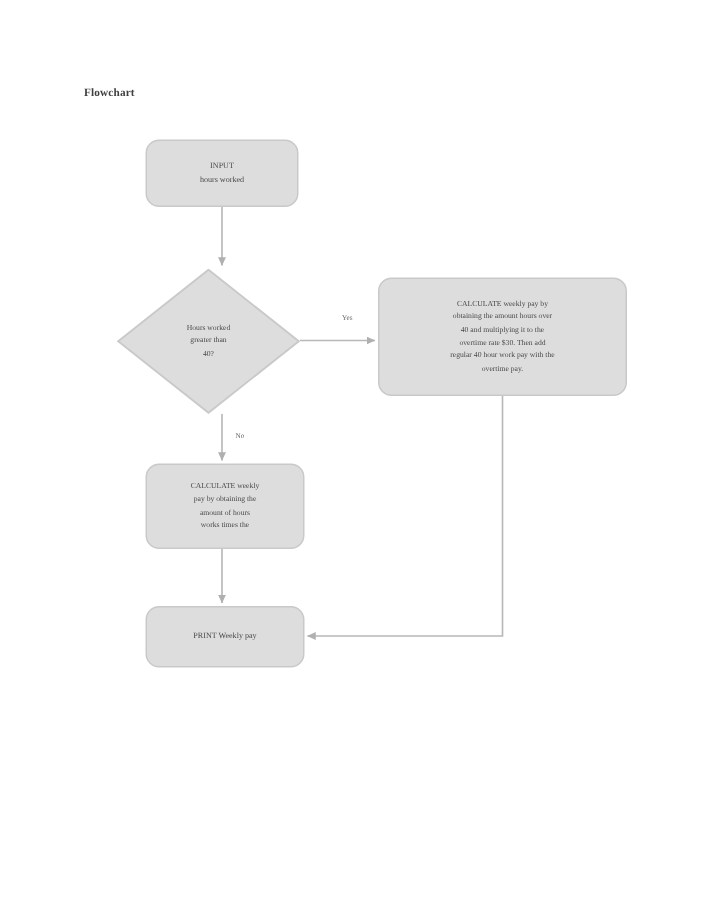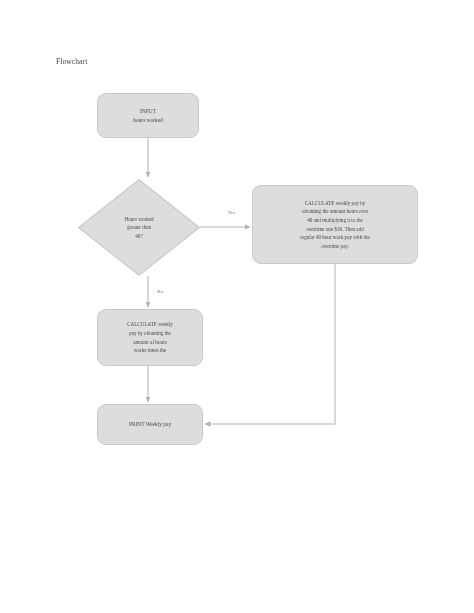--- a/index.html
+++ b/index.html
@@ -23,21 +23,21 @@
     background: #ffffff;
   }
 
   
   #heading {
     position: absolute;
     left: 56px;
     top: 57px;
     font-family: "Liberation Serif", serif;
     font-size: 7.5px;
-    font-weight: normal;
+    font-weight: bold;
     color: #3f3f3f;
     letter-spacing: 0.1px;
     white-space: nowrap;
   }
 
   
   #connectors {
     position: absolute;
     left: 0; top: 0;
     width: 474px;

